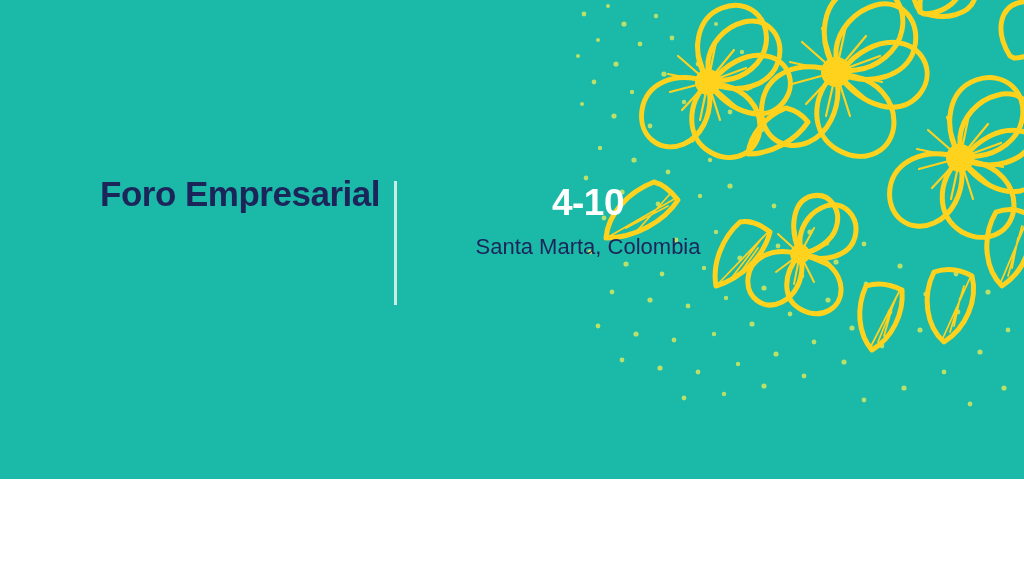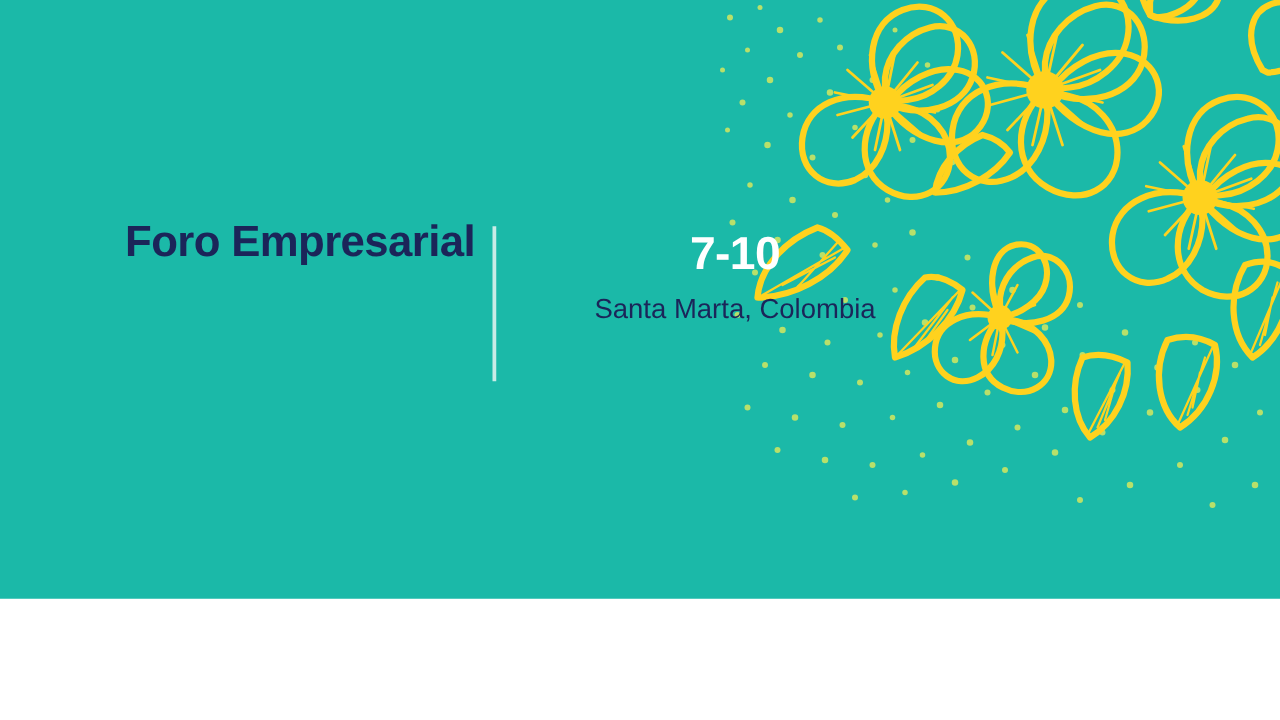--- a/index.html
+++ b/index.html
@@ -314,21 +314,21 @@
       </g>
     </svg>
 
     <div class="title-block">
       <div class="title-kicker">Foro Empresarial</div>
     </div>
 
     <div class="divider"></div>
 
     <div class="date-block">
-      <div class="date-range">7-10</div>
+      <div class="date-range">4-10</div>
       <div class="location">Santa Marta, Colombia</div>
     </div>
   </div>
 
   <div class="footer">
     <div class="logo-row">
 
       
       
 

